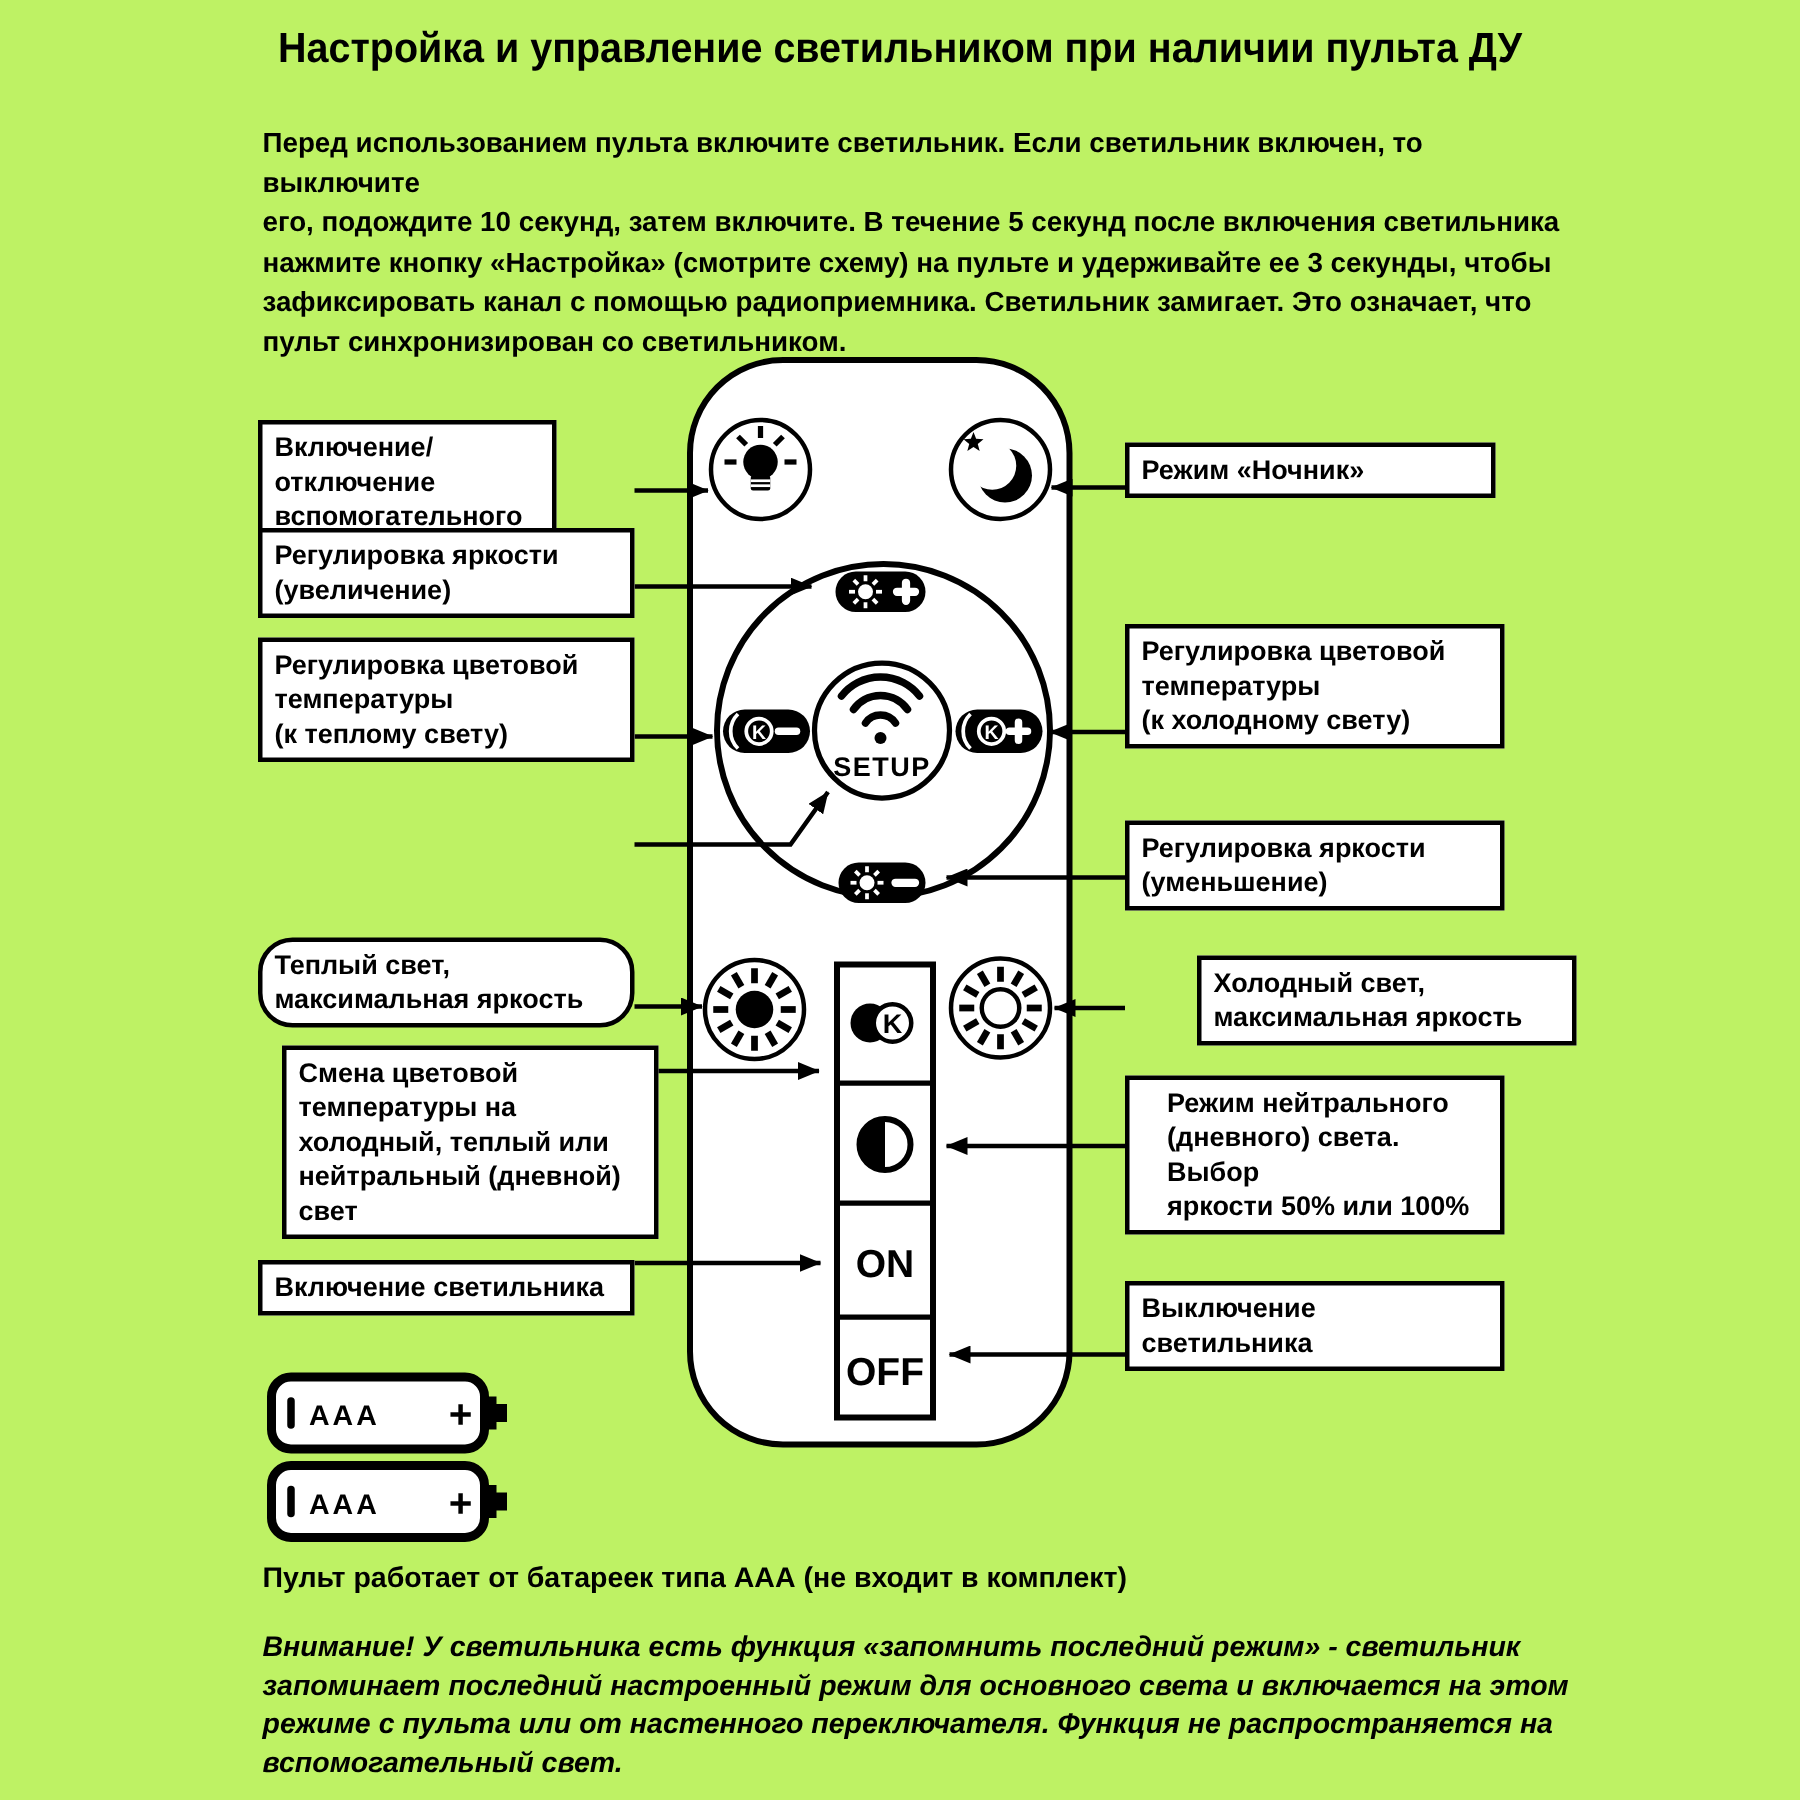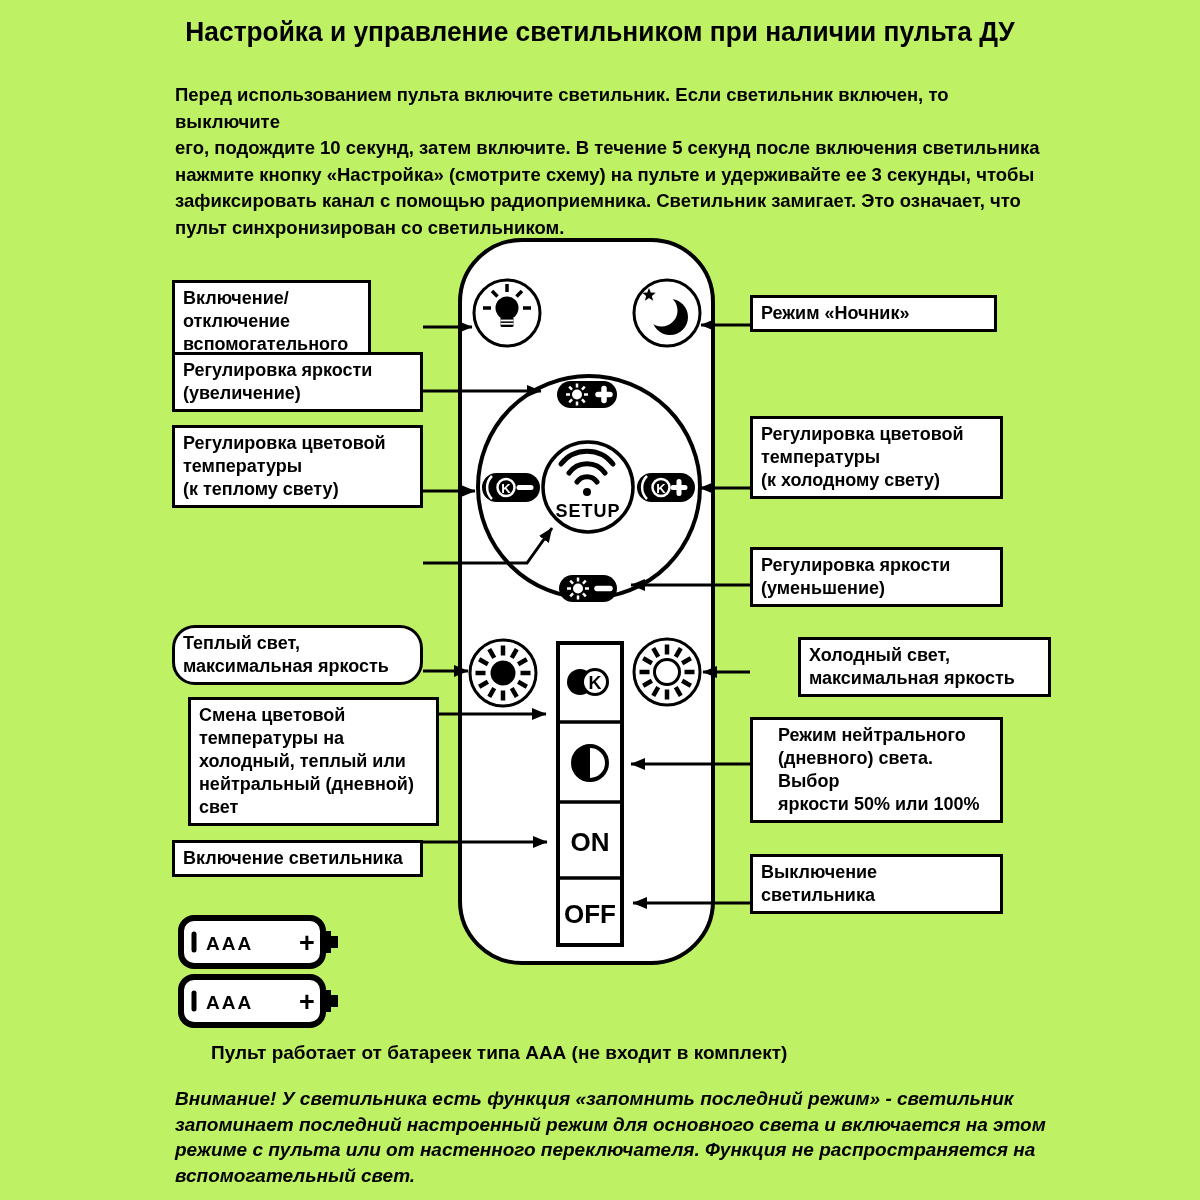--- a/index.html
+++ b/index.html
@@ -4,21 +4,21 @@
 <style>
   html,body{margin:0;padding:0;background:#fff;}
   .canvas{position:relative;width:1200px;height:1200px;background:#bef264;
           font-family:"Liberation Sans",sans-serif;color:#000;overflow:hidden;}
   .title{position:absolute;left:0;top:16px;width:1200px;text-align:center;
          font-size:28px;font-weight:bold;transform:scaleX(.94);}
   .intro{position:absolute;left:175px;top:82px;width:880px;font-size:18.5px;
          line-height:26.5px;font-weight:bold;white-space:pre-line;}
   .callout{position:absolute;border:3px solid #000;background:#fff;box-sizing:border-box;
            padding:4px 8px;font-size:18px;line-height:23px;font-weight:bold;white-space:pre-line;}
-  .note{position:absolute;left:175px;top:1042px;font-size:19px;font-weight:bold;margin-left:36px;}
+  .note{position:absolute;left:175px;top:1042px;font-size:19px;font-weight:bold;}
   .warning{position:absolute;left:175px;top:1086px;width:885px;font-size:19px;
            line-height:25.5px;font-weight:bold;white-space:pre-line;font-style:italic;}
   svg.diagram{position:absolute;left:0;top:0;}
   svg text{font-family:"Liberation Sans",sans-serif;font-weight:bold;fill:#000;}
   .t-setup{font-size:18px;letter-spacing:1px;text-anchor:middle;}
   .t-onoff{font-size:26px;text-anchor:middle;}
   .t-kcell{font-size:18px;text-anchor:middle;}
   .t-kpill{font-size:13px;text-anchor:middle;fill:#fff;}
   .t-aaa{font-size:19px;letter-spacing:2px;}
   .t-plus{font-size:27px;text-anchor:middle;}

